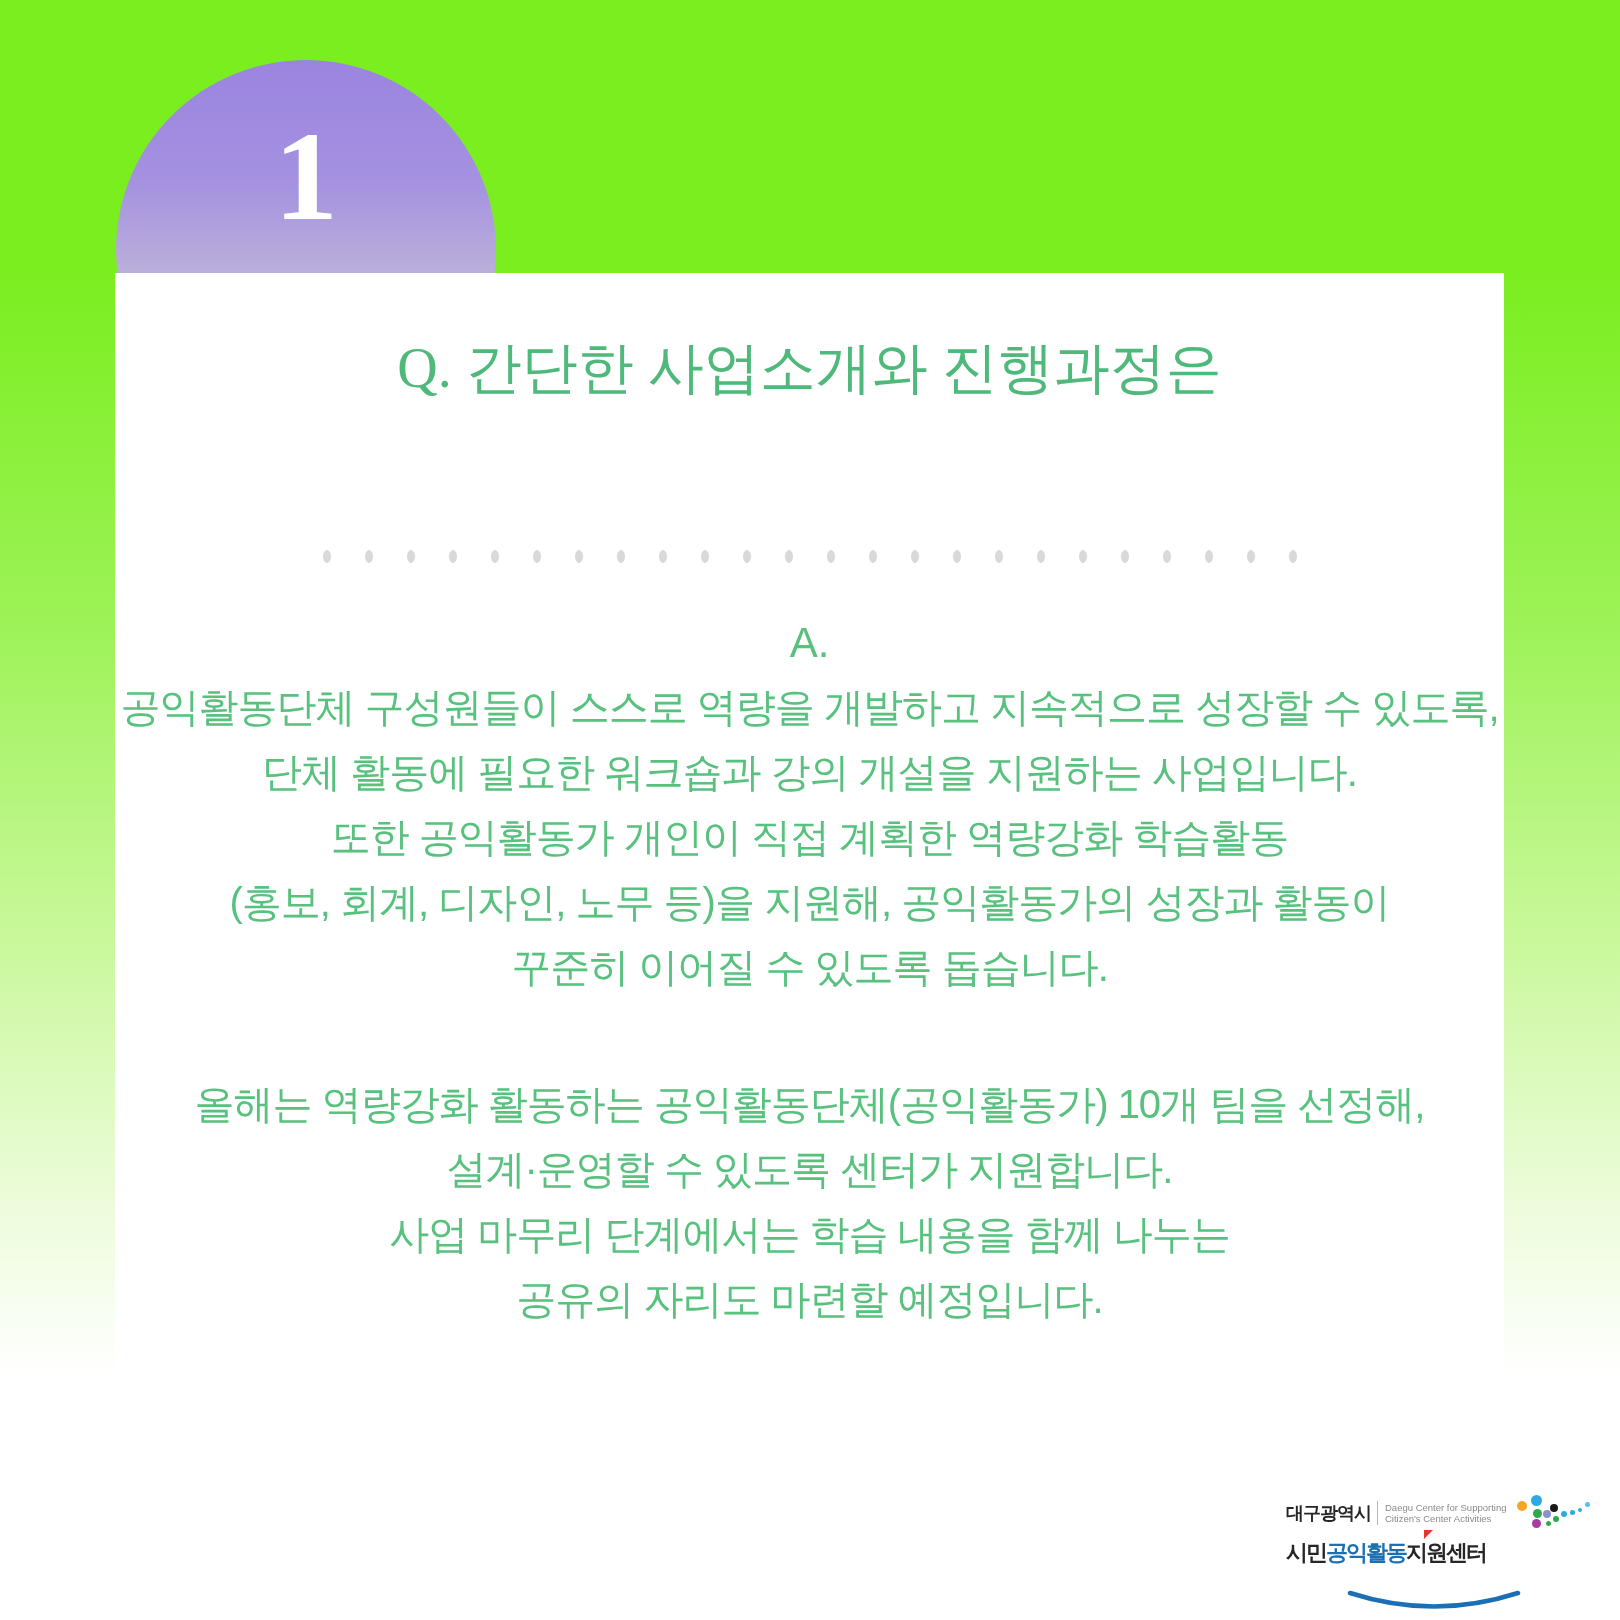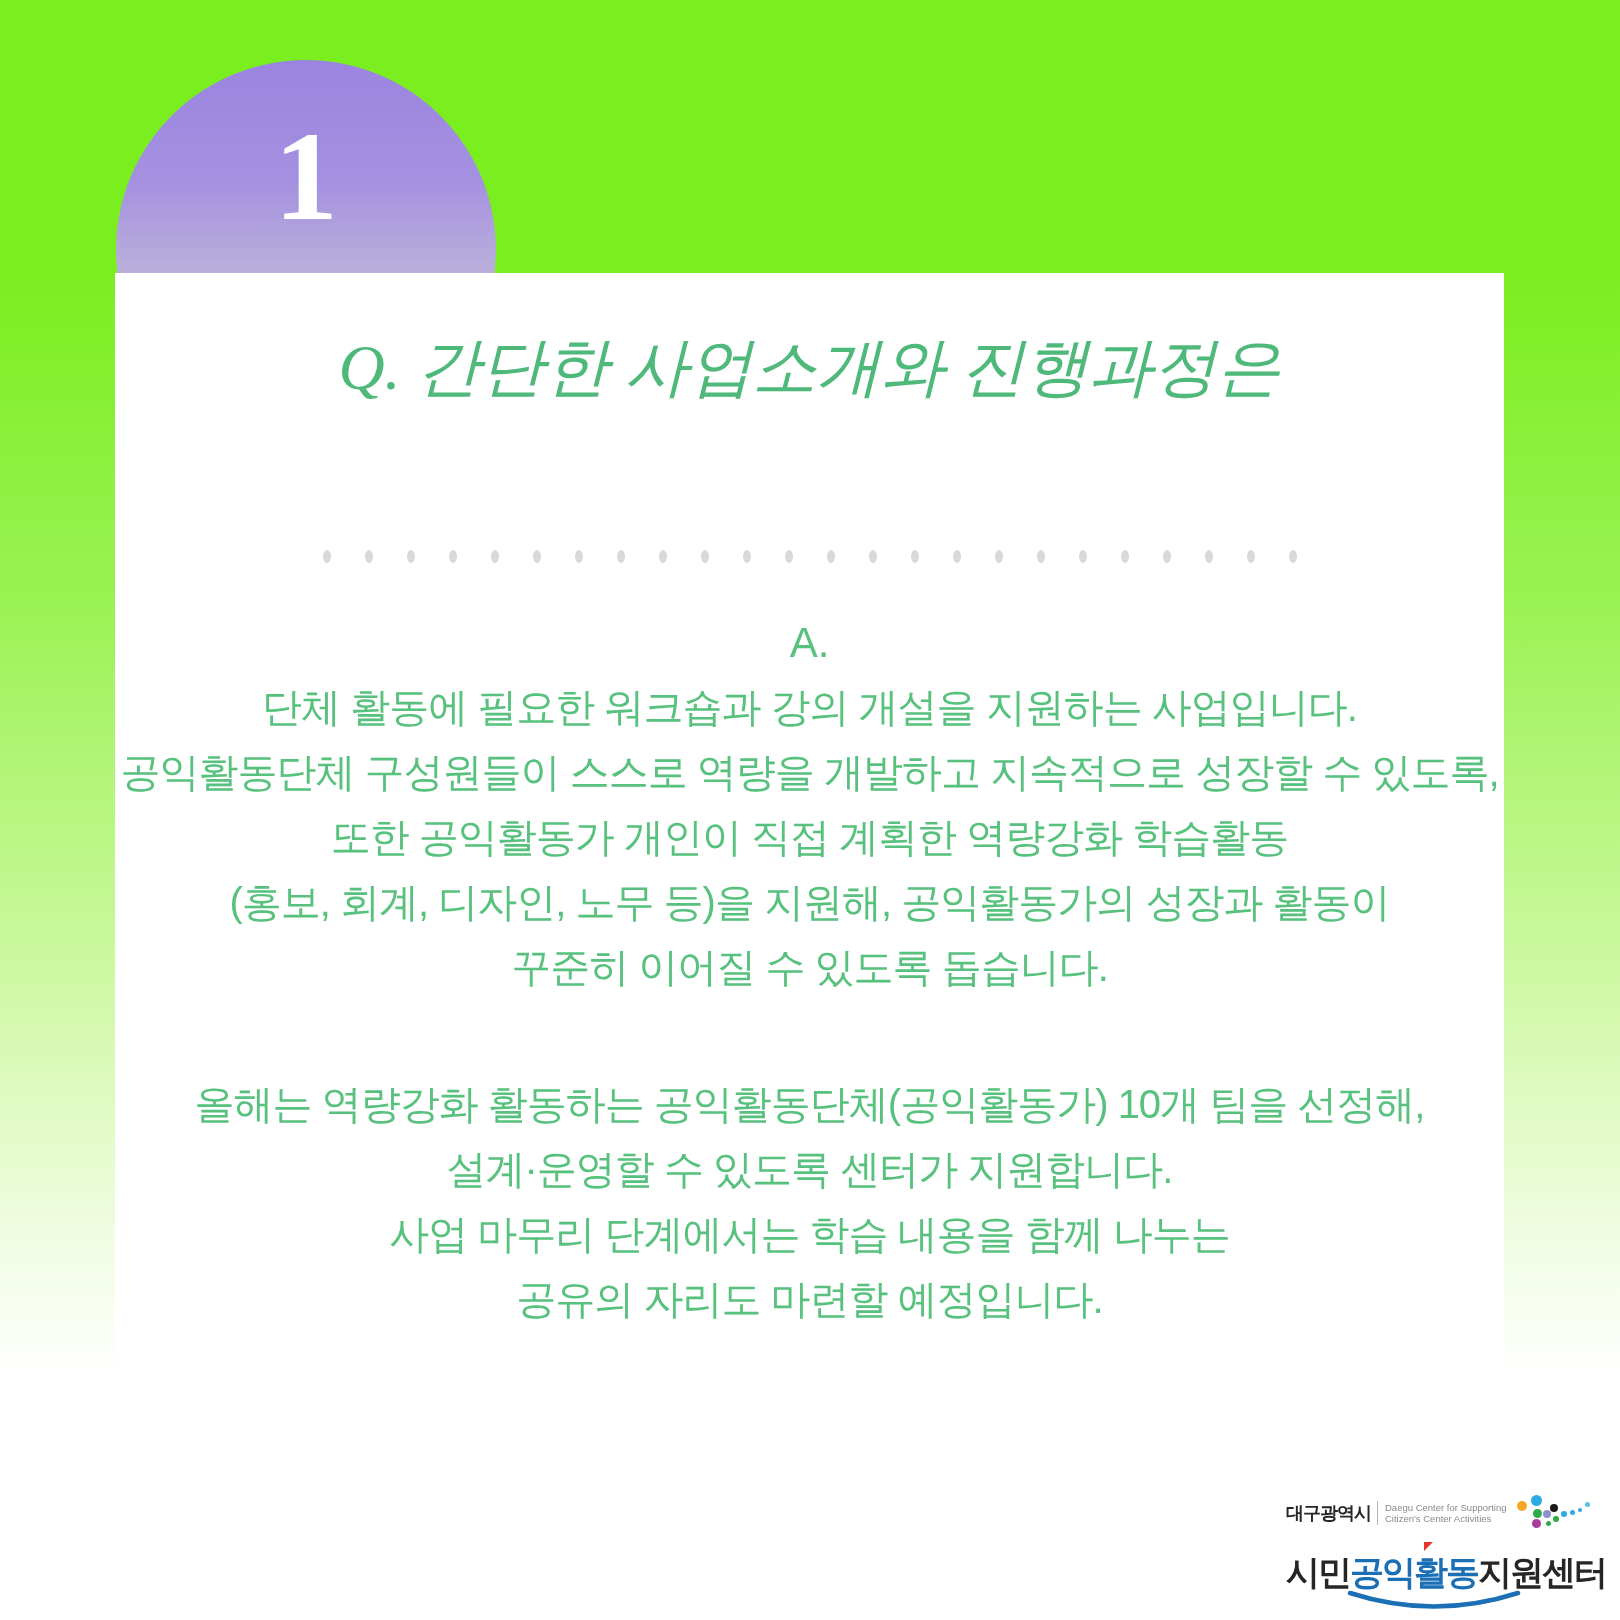--- a/index.html
+++ b/index.html
@@ -34,26 +34,25 @@
   
   .card{
     position:absolute;left:115px;top:273px;
     width:1389px;height:1347px;
     background:#ffffff;
     z-index:2;
   }
   .q-title{
     position:absolute;top:48px;left:0;width:100%;
     font-family:"Liberation Serif","DejaVu Serif",serif;
-    font-size:64px;line-height:94px;
+    font-size:56px;line-height:94px;
     color:#4eb97a;
     text-align:center;
     letter-spacing:0px;
     white-space:nowrap;
-    font-style:italic;
   }
   .sep-dots{
     position:absolute;top:277px;left:0;width:100%;
     display:flex;justify-content:center;align-items:center;gap:34px;
   }
   .sep-dots .dot{
     width:8px;height:13px;border-radius:50%;
     background:#d9d9d9;flex:0 0 auto;
   }
   .answer{
@@ -83,22 +82,22 @@
   }
   .logo-en{
     font-size:9.5px;line-height:11px;color:#8a8a8a;white-space:nowrap;
   }
   .logo-dots{
     position:absolute;left:226px;top:0px;width:90px;height:42px;
   }
   .logo-dots span{position:absolute;border-radius:50%;}
   .logo-name{
     position:relative;
-    margin-top:20px;
-    font-size:34px;font-weight:700;color:#262626;
+    margin-top:8px;
+    font-size:22px;font-weight:700;color:#262626;
     letter-spacing:-2px;white-space:nowrap;
   }
   .logo-name .hl{color:#1b6fb5;}
   .logo-flag{
     position:absolute;left:138px;top:-8px;
     width:0;height:0;
     border-top:9px solid #e7352c;
     border-right:9px solid transparent;
   }
   .logo-arc{
@@ -142,22 +141,22 @@
         <span class="dot"></span>
         <span class="dot"></span>
         <span class="dot"></span>
         <span class="dot"></span>
         <span class="dot"></span>
         <span class="dot"></span>
       </div>
 
     <div class="answer">
       <div class="line a-label">A.</div>
+      <div class="line">공익활동단체 구성원들이 스스로 역량을 개발하고 지속적으로 성장할 수 있도록,</div>
       <div class="line">단체 활동에 필요한 워크숍과 강의 개설을 지원하는 사업입니다.</div>
-      <div class="line">공익활동단체 구성원들이 스스로 역량을 개발하고 지속적으로 성장할 수 있도록,</div>
       <div class="line">또한 공익활동가 개인이 직접 계획한 역량강화 학습활동</div>
       <div class="line">(홍보, 회계, 디자인, 노무 등)을 지원해, 공익활동가의 성장과 활동이</div>
       <div class="line">꾸준히 이어질 수 있도록 돕습니다.</div>
       <div class="line para-gap">올해는 역량강화 활동하는 공익활동단체(공익활동가) 10개 팀을 선정해,</div>
       <div class="line">설계·운영할 수 있도록 센터가 지원합니다.</div>
       <div class="line">사업 마무리 단계에서는 학습 내용을 함께 나누는</div>
       <div class="line">공유의 자리도 마련할 예정입니다.</div>
     </div>
   </div>
 

